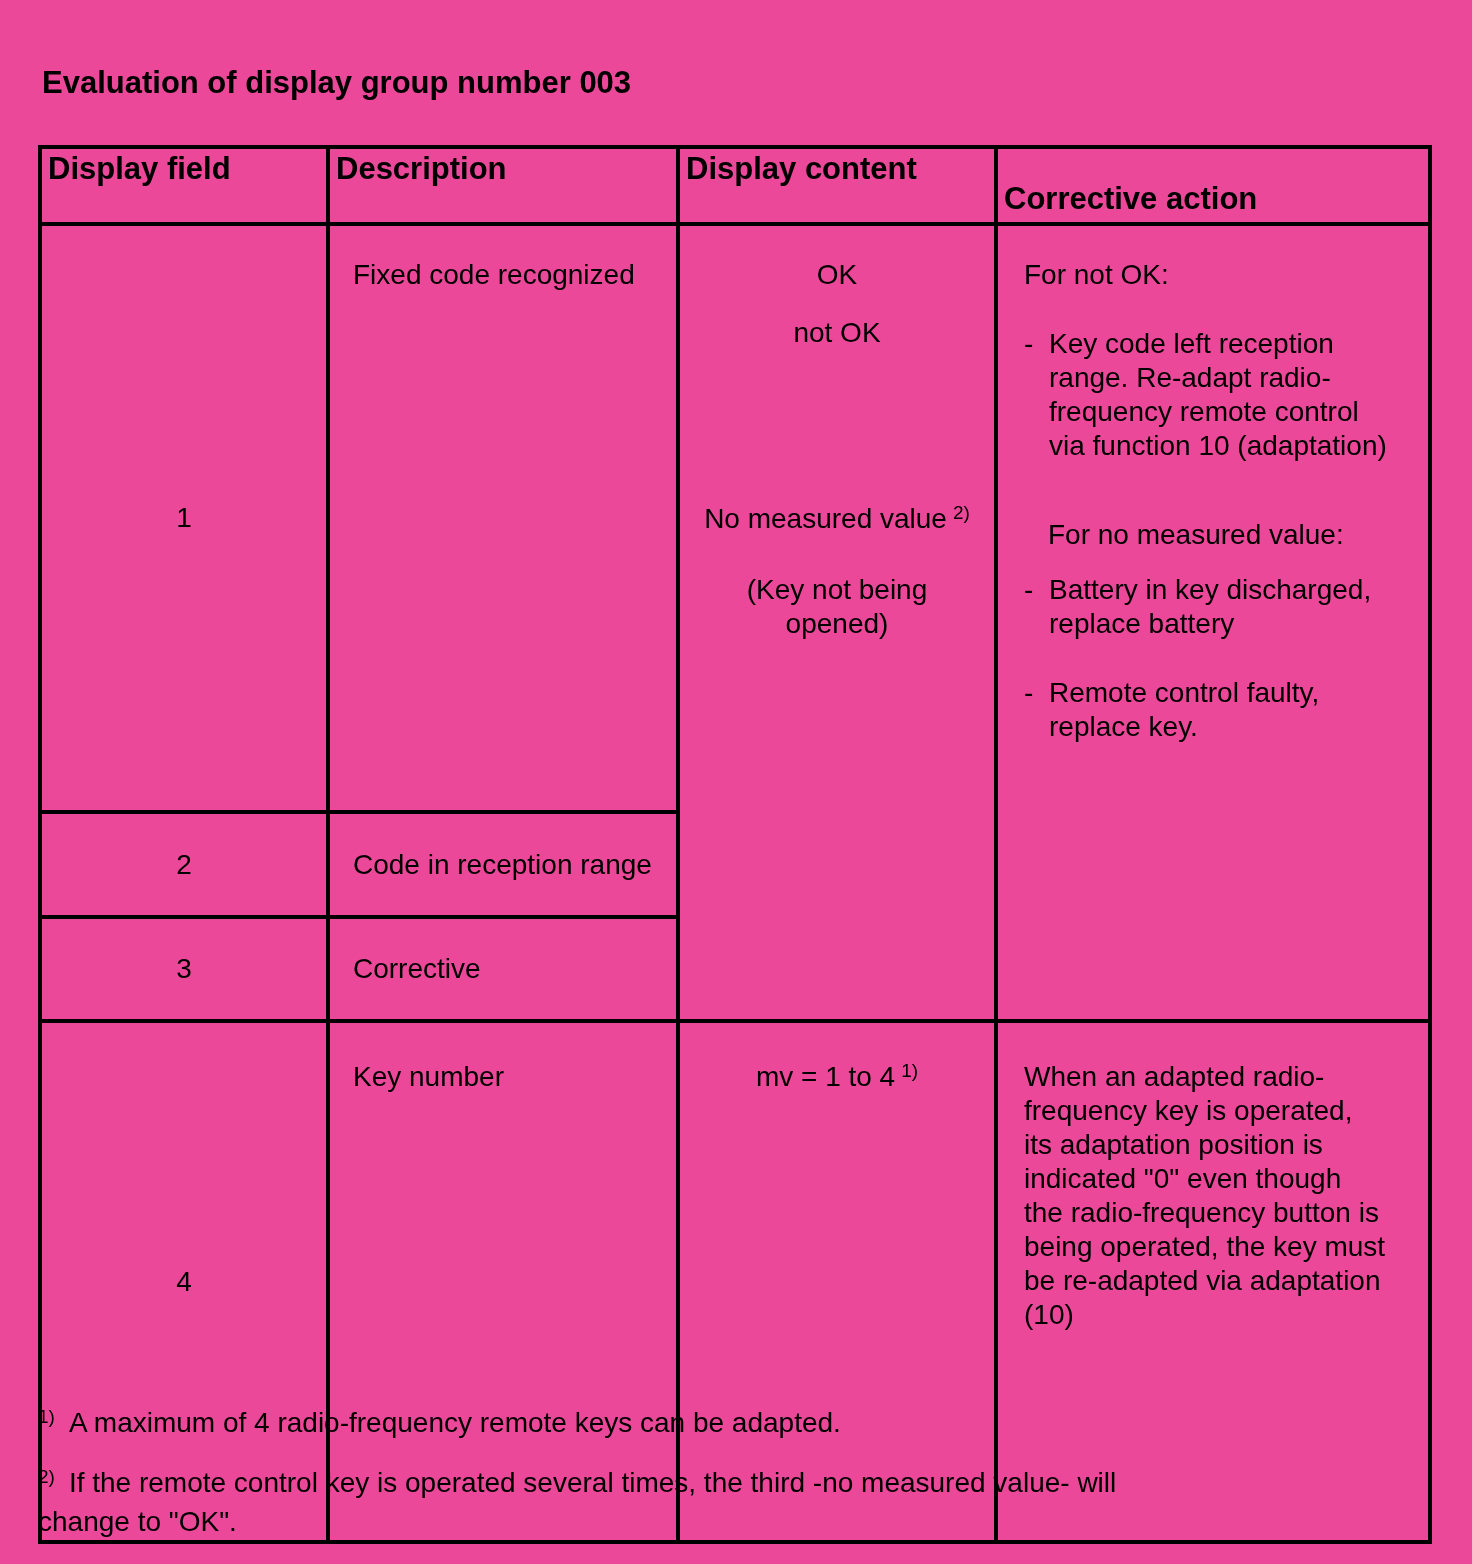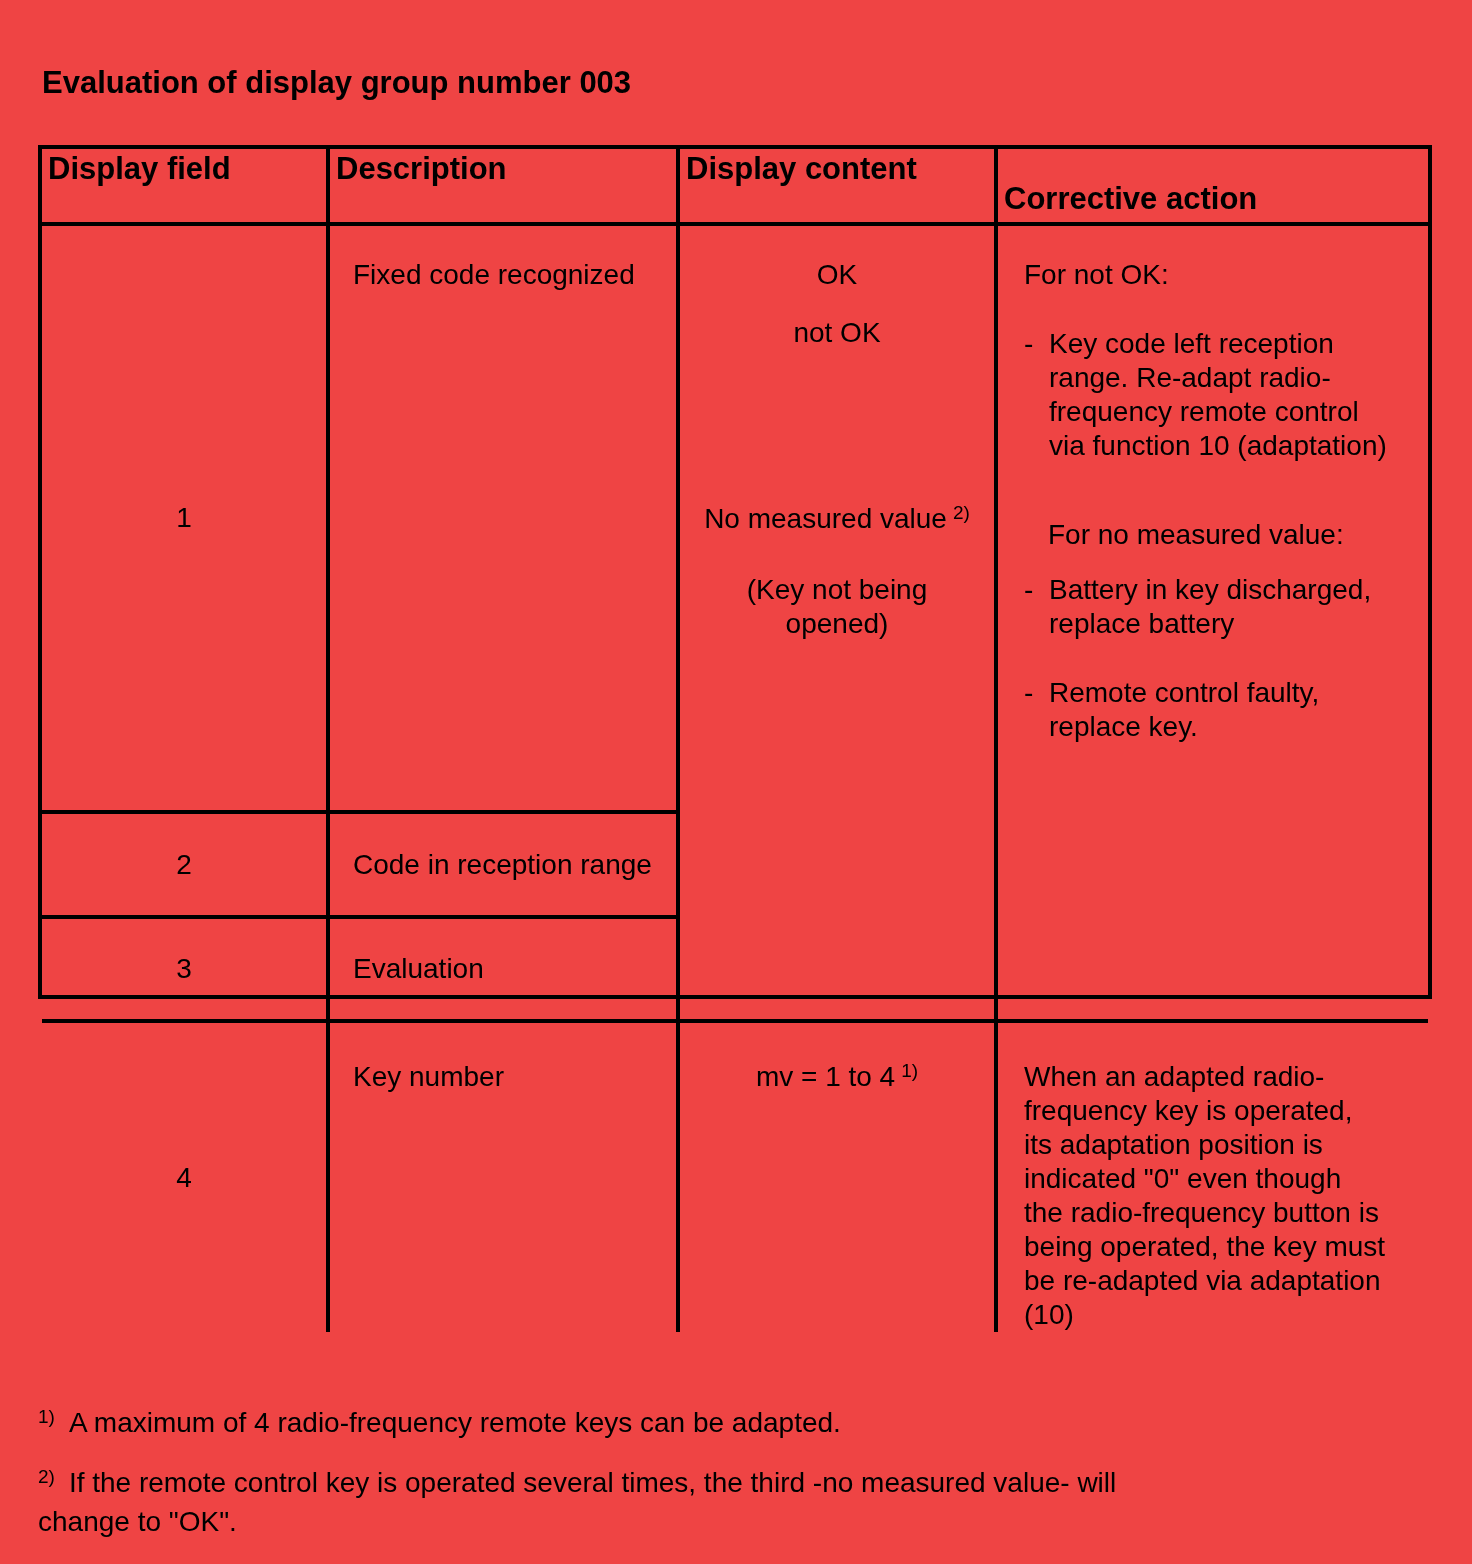--- a/index.html
+++ b/index.html
@@ -1,29 +1,29 @@
 <!DOCTYPE html>
 <html><head>
 <meta charset="utf-8">
 <style>
   html,body { margin:0; padding:0; background:#ffffff; }
   .page {
     position:relative; width:1472px; height:1564px;
-    background:#ef4444; color:#000000;
+    background:#ec4899; color:#000000;
     font-family:"Liberation Sans", sans-serif;
     font-size:28px; line-height:34px;
     overflow:hidden;
   }
   .title {
     position:absolute; left:42px; top:64px; margin:0;
     font-size:31px; line-height:38px; font-weight:bold;
   }
   .tbl {
     position:absolute; left:38px; top:145px;
-    width:1394px; height:854px;
+    width:1394px; height:1399px;
     border:4px solid #000; box-sizing:border-box;
     display:grid;
     grid-template-columns:288px 350px 318px 1fr;
     grid-template-rows:77px 588px 105px 104px 1fr;
   }
   .cell { box-sizing:border-box; position:relative; }
   .br { border-right:4px solid #000; }
   .bb { border-bottom:4px solid #000; }
   .hcell { font-weight:bold; font-size:31px; line-height:36px; padding:2px 4px 0 6px; }
   .hcenter { text-align:left; }
@@ -72,21 +72,21 @@
     <div class="cell br bb hcell hcenter" style="grid-column:3; grid-row:1;">Display content</div>
     <div class="cell bb hcell" style="grid-column:4; grid-row:1;margin-top:30px;">Corrective action</div>
 
     <div class="cell br bb ccenter" style="grid-column:1; grid-row:2;">1</div>
     <div class="cell br bb desc-pad top-pad" style="grid-column:2; grid-row:2;">Fixed code recognized</div>
 
     <div class="cell br bb ccenter" style="grid-column:1; grid-row:3;">2</div>
     <div class="cell br bb vcenter desc-pad" style="grid-column:2; grid-row:3;">Code in reception range</div>
 
     <div class="cell br bb ccenter" style="grid-column:1; grid-row:4;">3</div>
-    <div class="cell br bb vcenter desc-pad" style="grid-column:2; grid-row:4;">Evaluation</div>
+    <div class="cell br bb vcenter desc-pad" style="grid-column:2; grid-row:4;">Corrective</div>
 
     <div class="cell br bb" style="grid-column:3; grid-row:2 / 5;">
       <div class="abs centertxt dc-ok">OK</div>
       <div class="abs centertxt dc-notok">not OK</div>
       <div class="abs centertxt dc-nomv">
         <span>No measured value</span><span class="sup supgap">2)</span>
       </div>
       <div class="abs centertxt pre dc-keynot">(Key not being
 opened)</div>
     </div>

